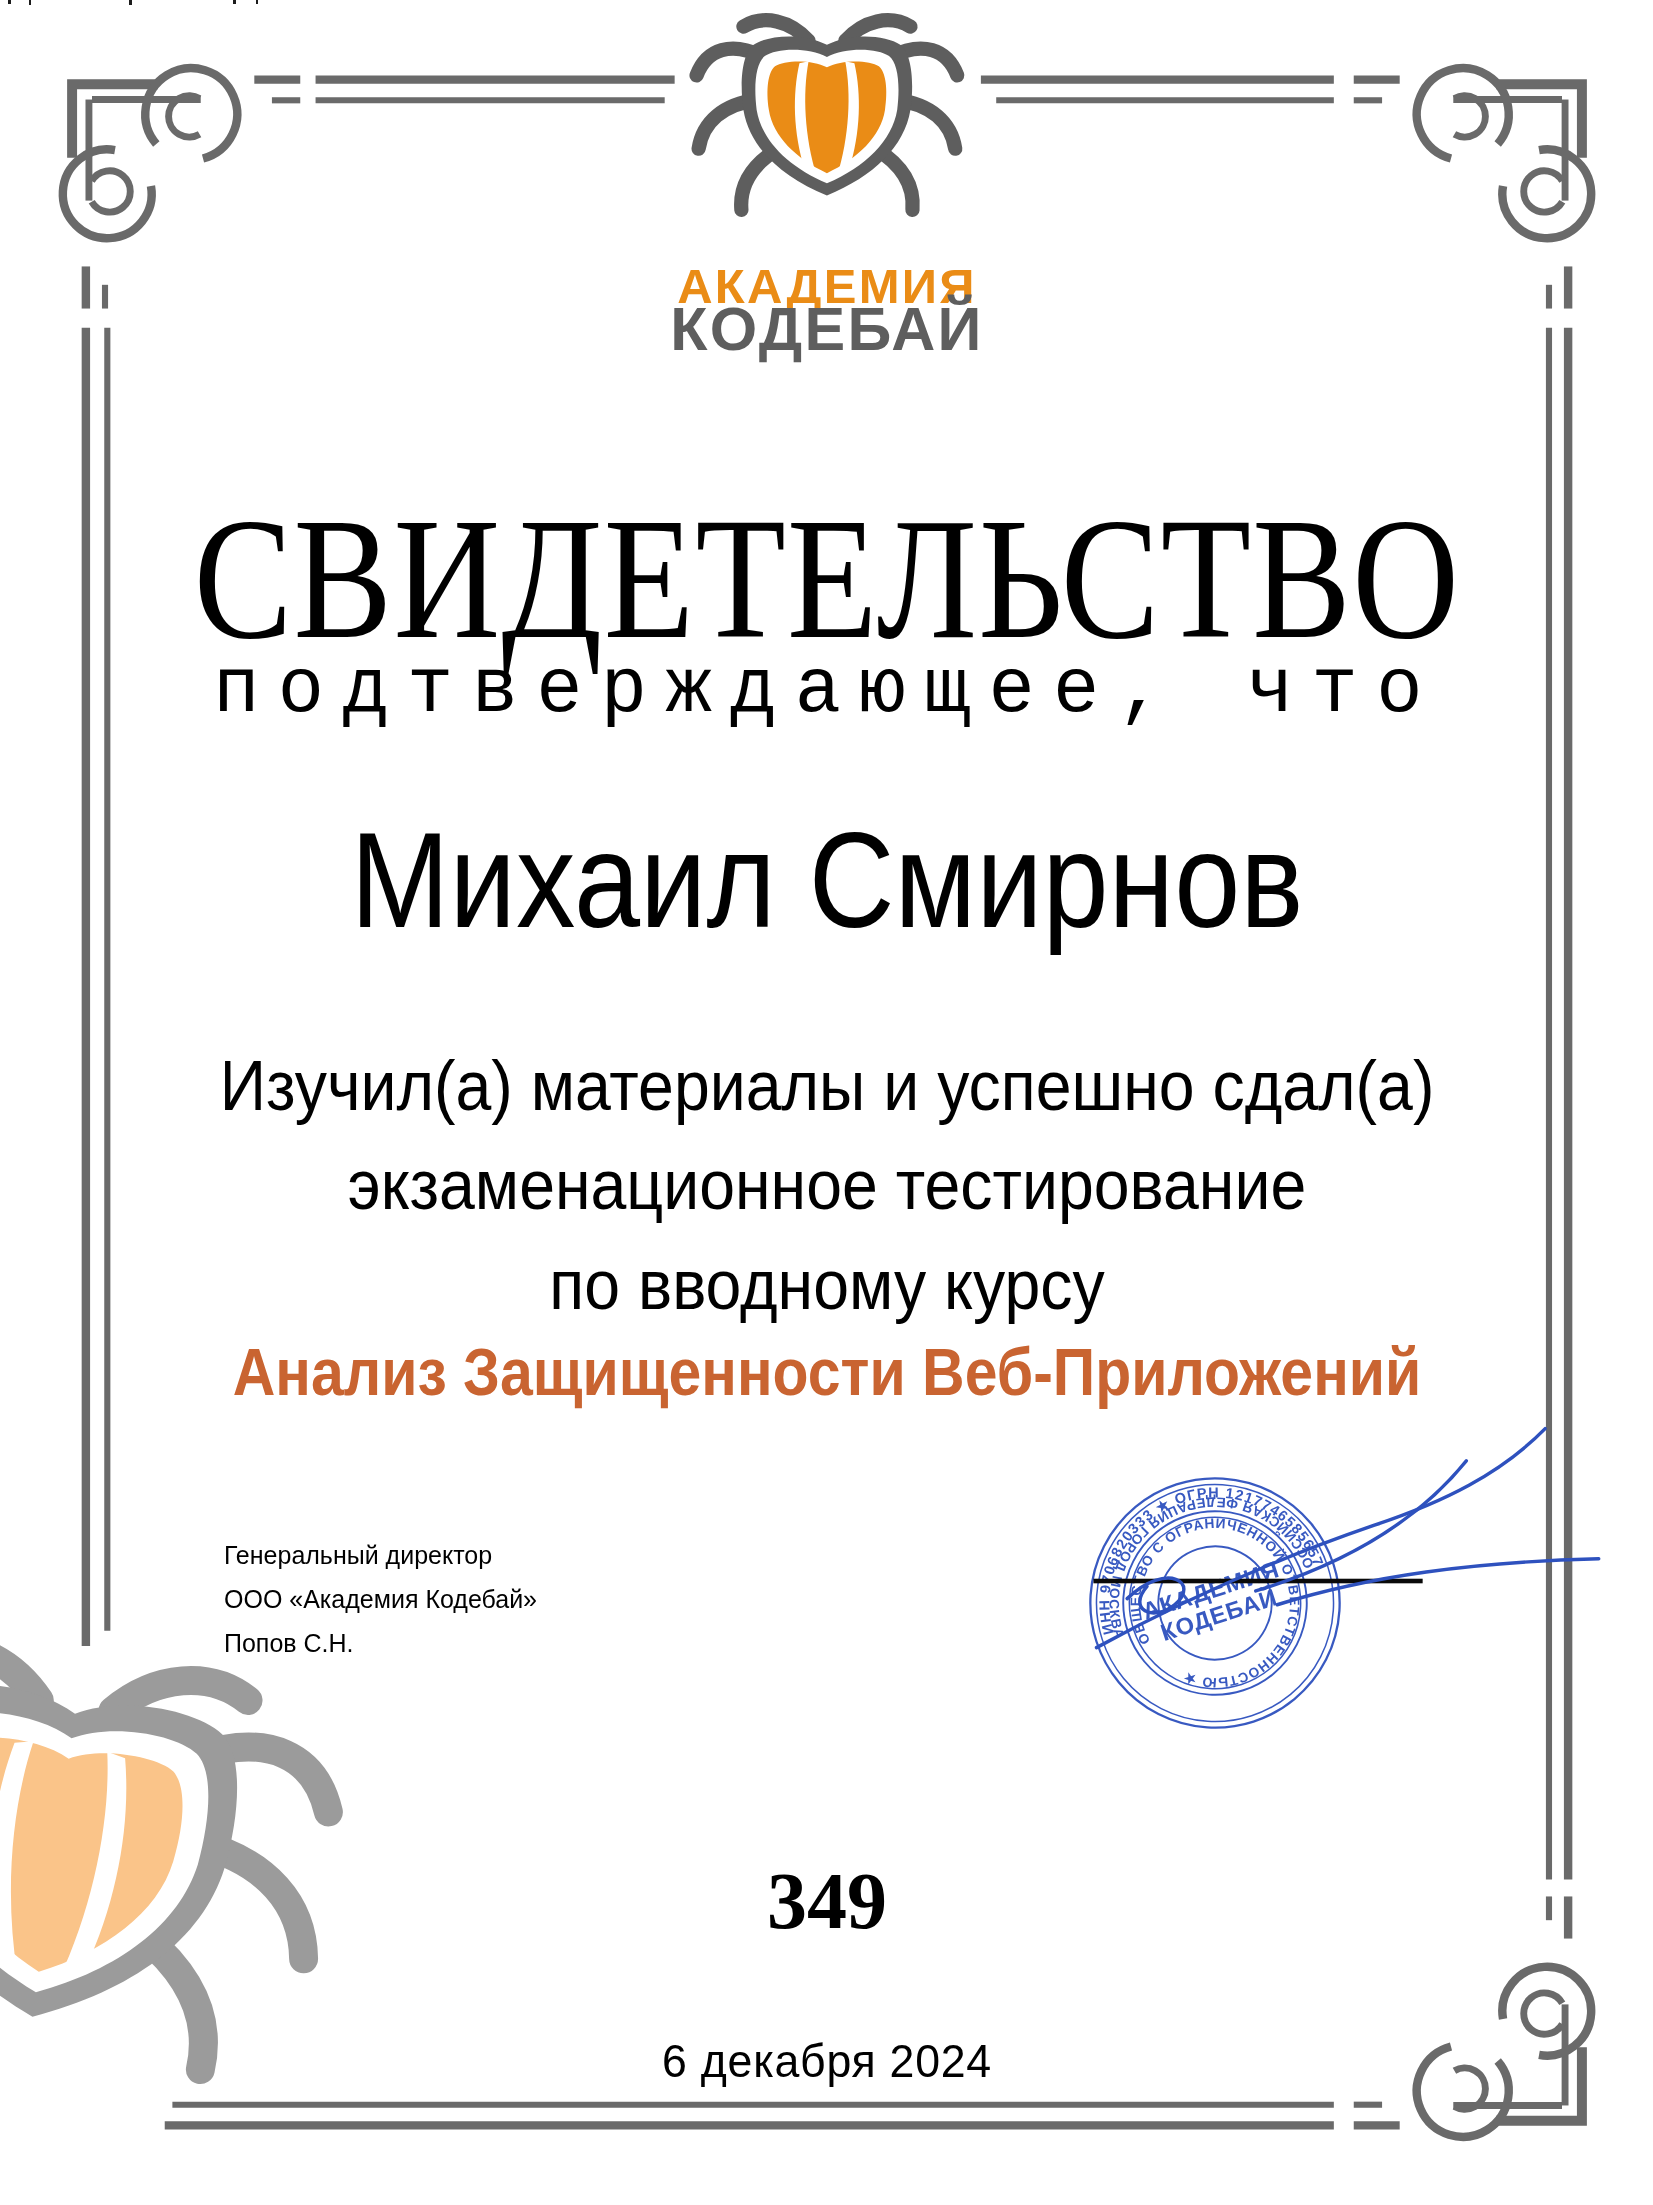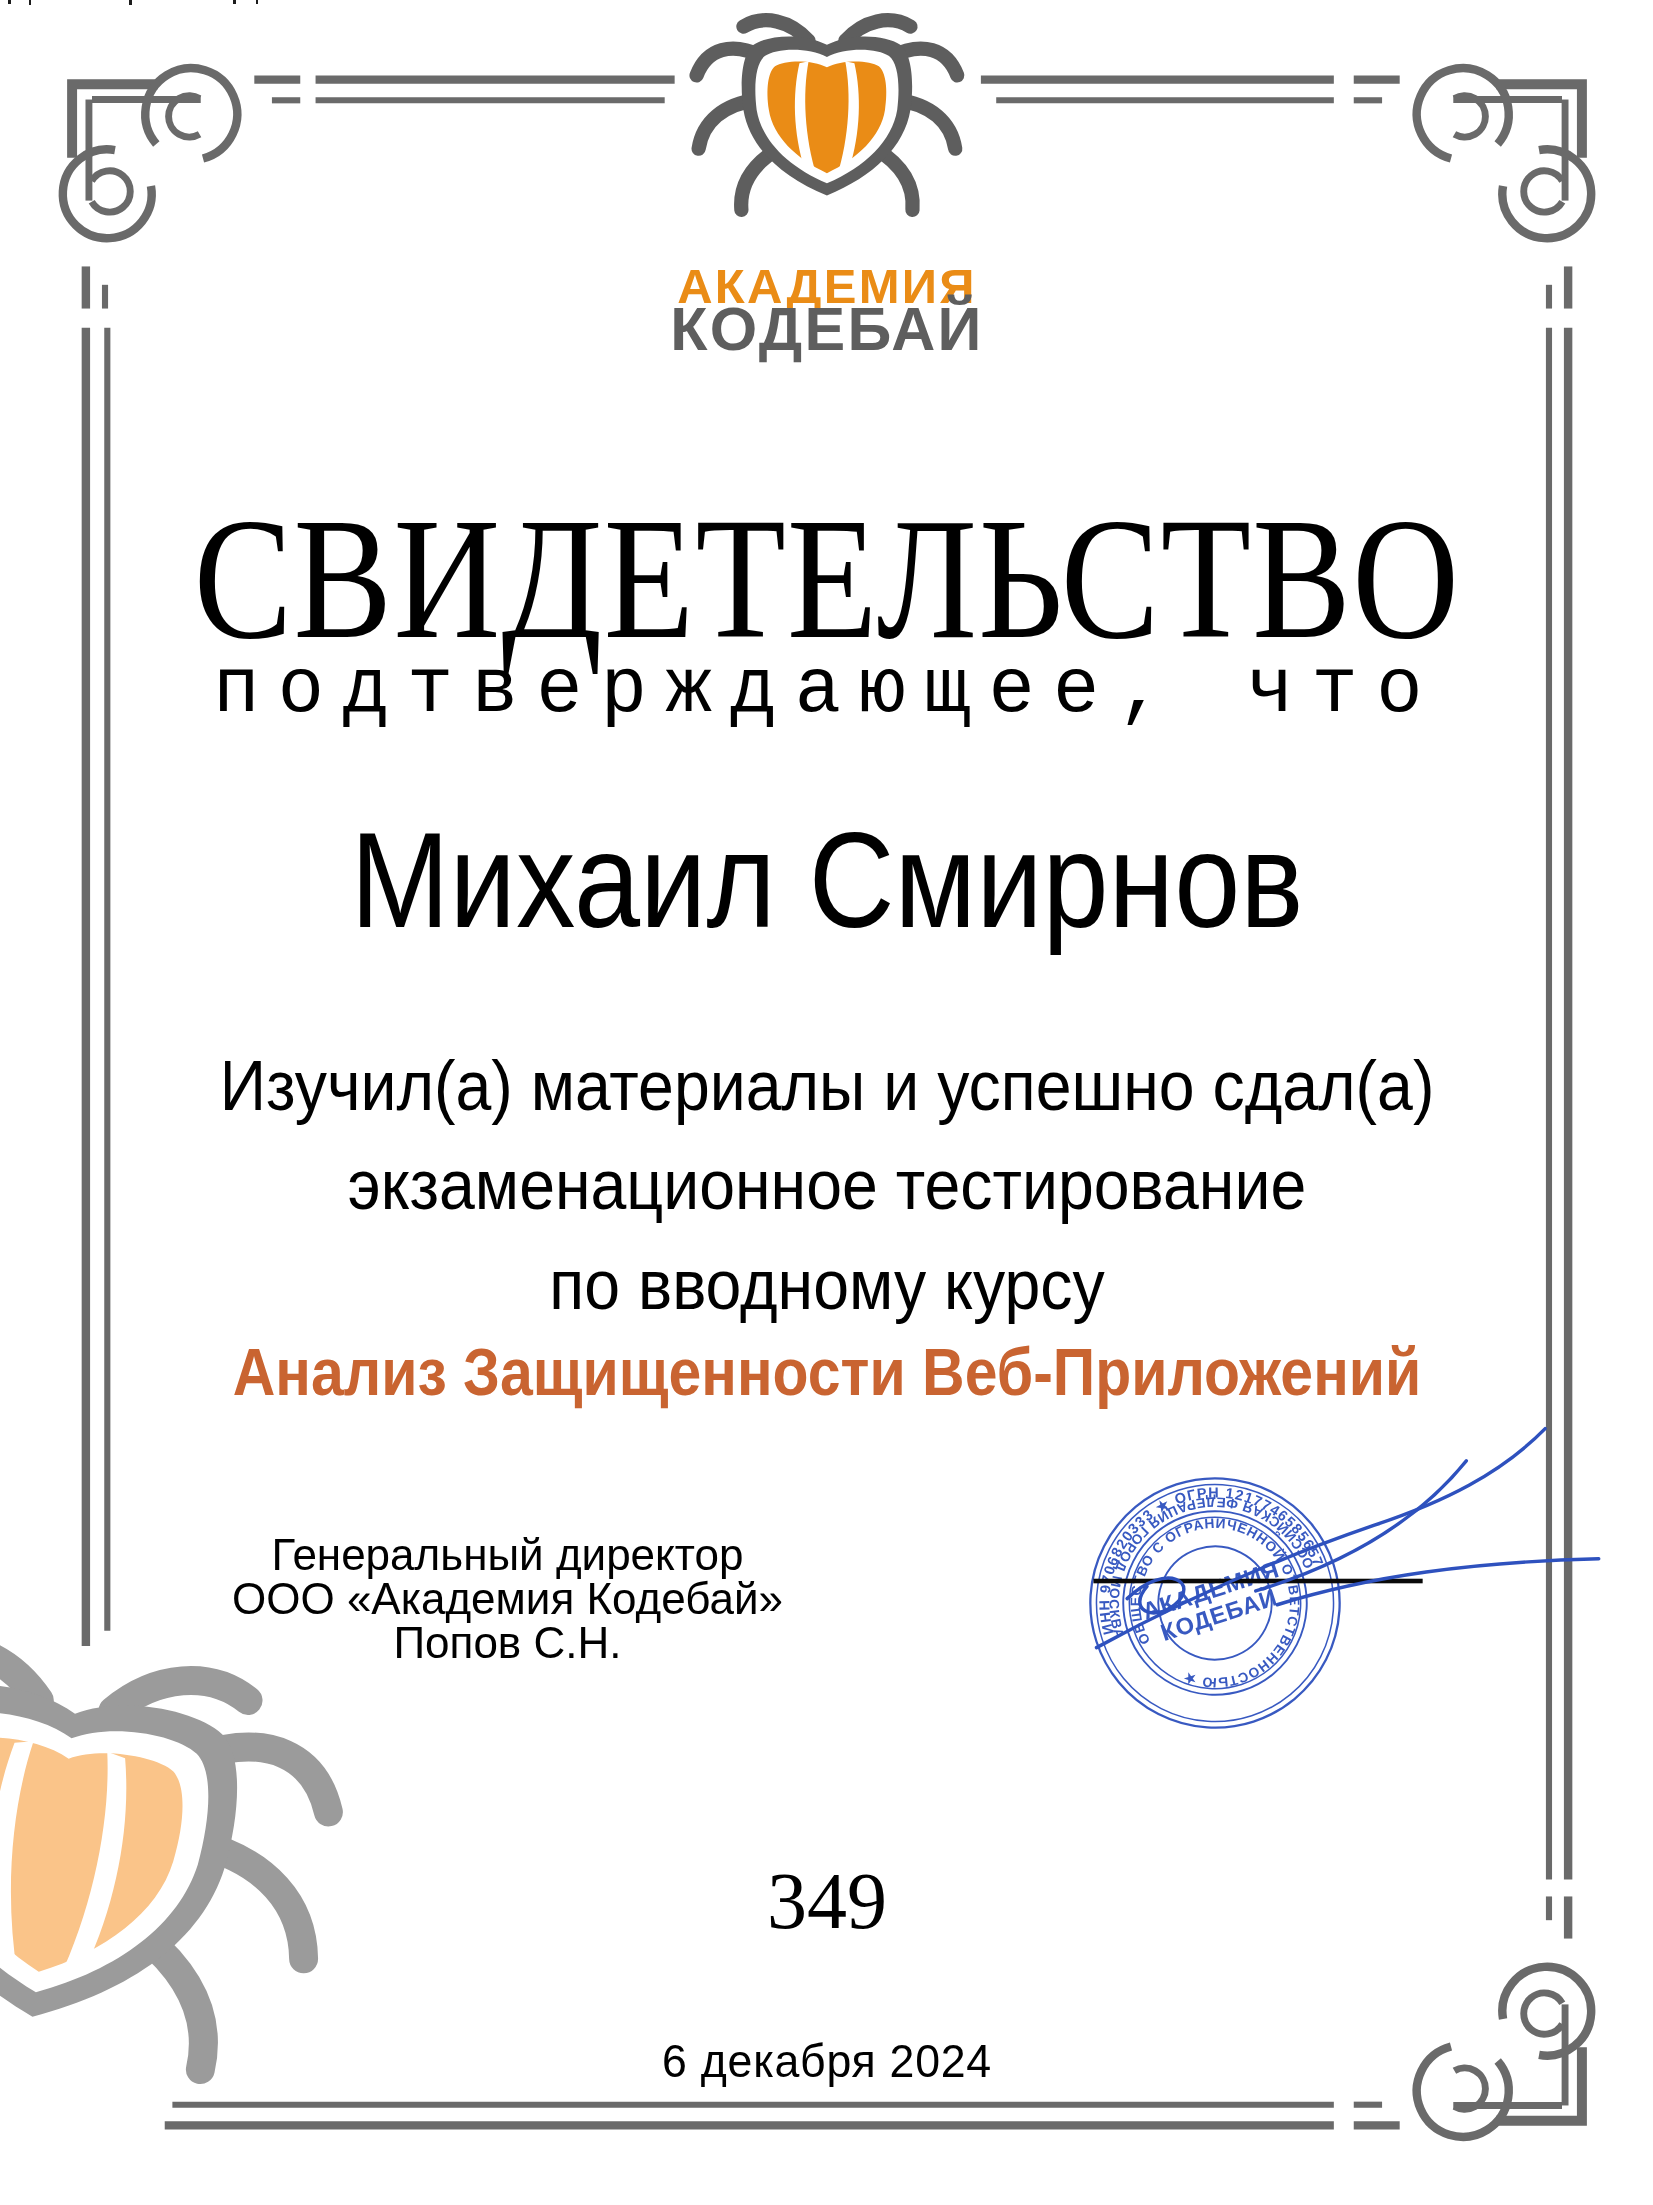--- a/index.html
+++ b/index.html
@@ -16,24 +16,24 @@
   .cert-title{top:492px;font-family:"Liberation Serif",serif;font-size:174px;
               letter-spacing:1.5px;transform:scaleX(.85);transform-origin:center;}
   .cert-subtitle{top:652px;font-family:Liberation Mono, monospace;font-size:77px;
               letter-spacing:18.4px;}
   .recipient{top:813px;font-size:135px;transform:scaleX(.88);transform-origin:center;}
   .body-line{font-size:70px;transform:scaleX(.92);transform-origin:center;}
   .bl1{top:1051px;} .bl2{top:1150px;} .bl3{top:1250px;}
   .course{top:1338px;font-size:67px;font-weight:bold;transform:scaleX(.88);
           transform-origin:center;color:var(--course-orange,#C96431);}
 
-  .signatory{position:absolute;left:232px;top:1533px;font-size:44px;line-height:44px;
-             text-align:center;}
+  .signatory{position:absolute;left:224px;top:1533px;font-size:25px;line-height:44px;
+             text-align:left;}
 
-  .cert-number{top:1861px;font-family:"Liberation Serif",serif;font-weight:normal;
+  .cert-number{top:1861px;font-family:"Liberation Serif",serif;font-weight:bold;
                font-size:80px;}
   .cert-email{top:1964px;font-size:41px;}
   .cert-date{top:2037px;font-size:47px;letter-spacing:0.8px;transform:scaleX(.95);
              transform-origin:center;}
 
   svg{position:absolute;overflow:visible;}
   .deco-layer{left:0;top:0;}
   .frame-stroke{stroke:var(--frame-grey,#6A6A6A);fill:none;}
   .bug-leg{stroke:var(--bug-grey,#5E5E5E);fill:none;stroke-width:14;stroke-linecap:round;}
   .bug-shell{fill:var(--bug-grey,#5E5E5E);}

